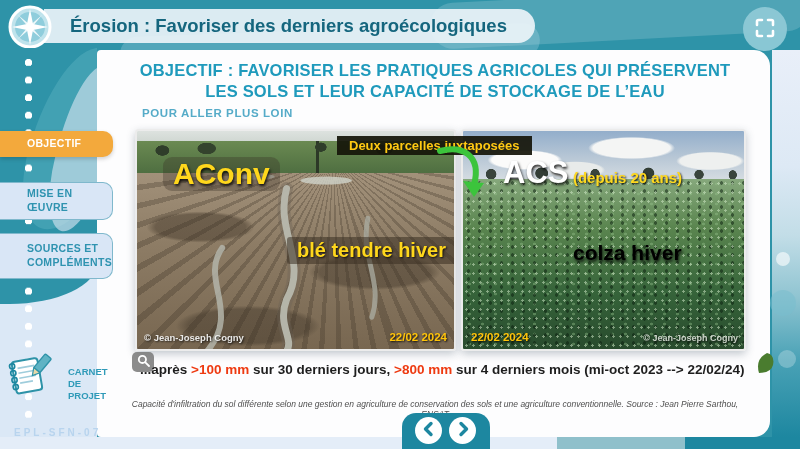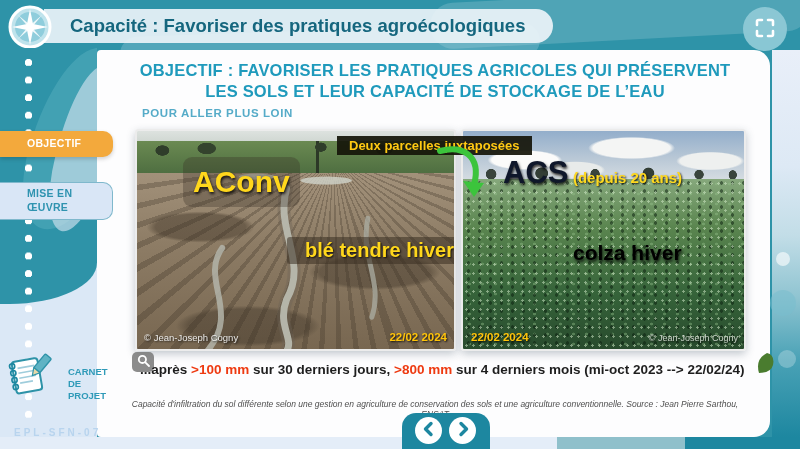--- a/index.html
+++ b/index.html
@@ -76,26 +76,26 @@
           linear-gradient(#6b8a52,#4d6d40);}
   .pl-mud{left:0;top:42px;width:100%;height:180px;
         background:
           repeating-conic-gradient(from 162deg at 62% -8%,rgba(56,46,34,.28) 0deg 1.6deg,rgba(0,0,0,0) 1.6deg 5.2deg),
           radial-gradient(ellipse 90px 26px at 20% 30%,rgba(70,58,44,.5) 50%,rgba(0,0,0,0) 60%),
           radial-gradient(ellipse 110px 30px at 75% 55%,rgba(66,55,42,.45) 50%,rgba(0,0,0,0) 60%),
           radial-gradient(ellipse 120px 34px at 35% 85%,rgba(60,50,38,.4) 50%,rgba(0,0,0,0) 60%),
           linear-gradient(180deg,#a2917a 0%,#8d7c65 40%,#776650 100%);}
   .pl-streams{left:0;top:0;width:100%;height:100%;}
   .label-aconv{left:26px;top:26px;font-size:30px;font-weight:bold;color:#ffd71c;
-        background:rgba(55,48,38,.32);padding:8px 10px;border-radius:9px;
-        text-shadow:1px 2px 3px rgba(0,0,0,.85);margin-left:20px;}
+        background:rgba(55,48,38,.32);padding:0 10px;border-radius:9px;
+        text-shadow:1px 2px 3px rgba(0,0,0,.85);}
   .label-ble{left:150px;top:106px;font-size:20px;font-weight:bold;color:#ffd71c;
-        background:rgba(58,48,34,.55);padding:2px 18px;border-radius:3px;
+        background:rgba(58,48,34,.55);padding:2px 10px;border-radius:3px;
         text-shadow:1px 1px 2px rgba(0,0,0,.8);white-space:nowrap;}
-  .credit{font-size:9.5px;font-weight:normal;color:rgba(255,255,255,.88);
+  .credit{font-size:9.5px;font-weight:bold;color:rgba(255,255,255,.88);
         text-shadow:1px 1px 2px rgba(0,0,0,.7);white-space:nowrap;}
   .credit-l{left:7px;bottom:6px;}
   .credit-r{right:6px;bottom:6px;color:rgba(228,234,226,.85);font-size:9px;}
   .date-stamp{font-size:11.5px;font-weight:bold;color:#ffc40a;
         text-shadow:1px 1px 2px rgba(0,0,0,.85);white-space:nowrap;}
   .date-l{right:7px;bottom:6px;}
   .date-r{left:8px;bottom:6px;}
   .pr-sky{left:0;top:0;width:100%;height:50px;
         background-image:
           radial-gradient(ellipse 60px 16px at 22% 58%,#fbfbfa 55%,rgba(0,0,0,0) 62%),
@@ -112,21 +112,21 @@
           radial-gradient(ellipse 8px 8px at 84% 42%,#39443c 55%,rgba(0,0,0,0) 62%),
           radial-gradient(ellipse 7px 8px at 96% 44%,#39443c 55%,rgba(0,0,0,0) 62%);}
   .pr-field{left:0;top:48px;width:100%;height:174px;
         background-image:
           radial-gradient(circle 1.6px,rgba(215,238,205,.5) 0 1px,rgba(0,0,0,0) 1.3px),
           radial-gradient(circle 2.4px,rgba(8,28,12,.5) 0 1.6px,rgba(0,0,0,0) 1.9px),
           radial-gradient(circle 2px,rgba(150,195,140,.4) 0 1.3px,rgba(0,0,0,0) 1.6px),
           linear-gradient(180deg,#86a87c 0%,#5a854f 28%,#36643a 65%,#27492c 100%);
         background-size:7px 9px,11px 8px,13px 10px,100% 100%;}
   .label-acs-row{left:40px;top:24px;white-space:nowrap;}
-  .label-acs{font-size:31px;font-weight:bold;color:#0f172a;text-shadow:1px 2px 3px rgba(0,0,0,.85);}
+  .label-acs{font-size:31px;font-weight:bold;color:#ffffff;text-shadow:1px 2px 3px rgba(0,0,0,.85);}
   .label-since{font-size:15px;font-weight:bold;color:#ffd91f;text-shadow:1px 1px 2px rgba(0,0,0,.85);}
   .label-colza{left:110px;top:110px;font-size:21px;font-weight:bold;color:#000000;
         text-shadow:1px 2px 3px rgba(0,0,0,.85);white-space:nowrap;}
   .note-box{left:337px;top:136px;background:rgba(22,22,10,.93);color:#ffc913;
         font-size:13px;font-weight:bold;padding:2px 12px;white-space:nowrap;}
   .arrow-svg{left:430px;top:141px;width:72px;height:60px;}
   .zoom-btn{left:132px;top:352px;width:22px;height:20px;background:rgba(120,120,120,.85);
         border:none;border-radius:5px;display:flex;align-items:center;justify-content:center;cursor:pointer;}
 
   
@@ -152,21 +152,21 @@
 </head>
 <body>
 
 <div class="page">
 
   <div class="abs header-bar">
     <div class="abs hsw1"></div>
     <div class="abs hsw2"></div>
   </div>
   <div class="abs title-pill">
-    <span class="page-title">Capacité : Favoriser des pratiques agroécologiques</span>
+    <span class="page-title">Érosion : Favoriser des derniers agroécologiques</span>
   </div>
   <span class="abs compass">
     <svg width="44" height="44" viewBox="0 0 44 44">
       <circle cx="22" cy="22" r="20" fill="#bfe3ec"></circle>
       <circle cx="22" cy="22" r="20" fill="none" stroke="#ffffff" stroke-width="3"></circle>
       <circle cx="22" cy="22" r="15" fill="#8fcddc"></circle>
       <polygon points="22,4 25,19 40,22 25,25 22,40 19,25 4,22 19,19" fill="#ffffff"></polygon>
       <polygon points="10,10 21,19 34,34 23,25" fill="#ffffff" opacity=".85"></polygon>
       <polygon points="34,10 25,21 10,34 19,23" fill="#ffffff" opacity=".85"></polygon>
     </svg>
@@ -196,20 +196,23 @@
     <div class="abs sb-wave2"></div>
     <div class="abs sb-curve"></div>
   </div>
   <div class="abs dots"></div>
 
   <button class="abs tab tab-active">
     <span>OBJECTIF</span>
   </button>
   <button class="abs tab tab-idle tab-mise">
     <span>MISE EN ŒUVRE</span>
+  </button>
+  <button class="abs tab tab-idle tab-sources">
+    <span>SOURCES ET COMPLÉMENTS</span>
   </button>
 
   <span class="abs" style="left:6px;top:350px;">
     <svg width="46" height="48" viewBox="0 0 46 48">
       <g transform="rotate(-10 20 26)">
         <rect x="8" y="10" width="26" height="32" rx="3" fill="#ffffff" stroke="#2e93a8" stroke-width="2"></rect>
         <line x1="13" y1="17" x2="30" y2="17" stroke="#9fcddc" stroke-width="1.6"></line>
         <line x1="13" y1="22" x2="30" y2="22" stroke="#9fcddc" stroke-width="1.6"></line>
         <line x1="13" y1="27" x2="30" y2="27" stroke="#9fcddc" stroke-width="1.6"></line>
         <line x1="13" y1="32" x2="26" y2="32" stroke="#9fcddc" stroke-width="1.6"></line>

